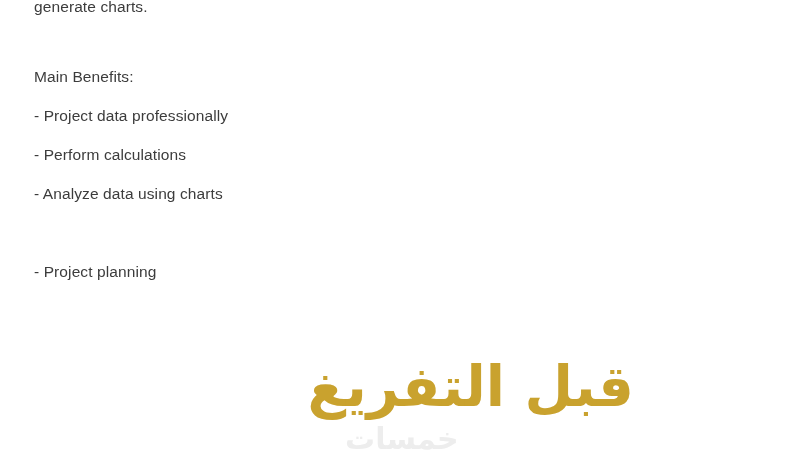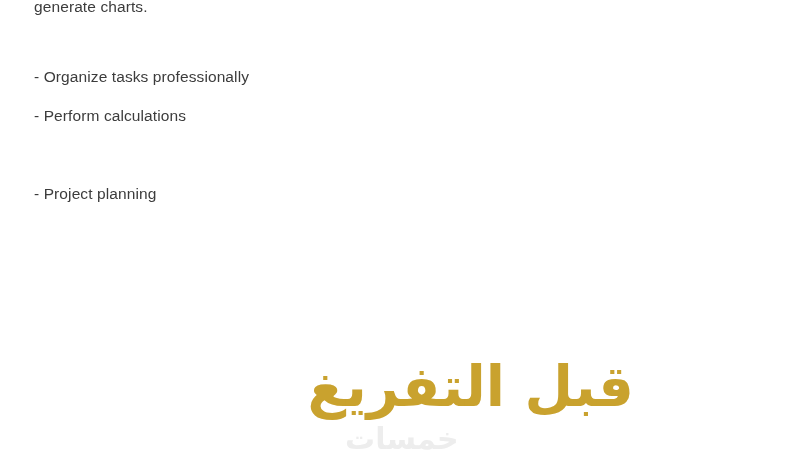--- a/index.html
+++ b/index.html
@@ -78,22 +78,24 @@
   }
 </style>
 </head>
 <body>
 
 <div id="page">
 
   <div class="doc-body">
     <div class="doc-line clipped-top">generate charts.</div>
     <div class="doc-line spacer"></div>
-    <div class="doc-line">- Organize tasks professionally</div>
+    <div class="doc-line">Main Benefits:</div>
+    <div class="doc-line">- Project data professionally</div>
     <div class="doc-line">- Perform calculations</div>
+    <div class="doc-line">- Analyze data using charts</div>
     <div class="doc-line spacer"></div>
     <div class="doc-line">- Project planning</div>
   </div>
 
   <div class="gold-caption">قبل التفريغ</div>
 
   <div class="site-watermark">خمسات</div>
 
 </div>
 

